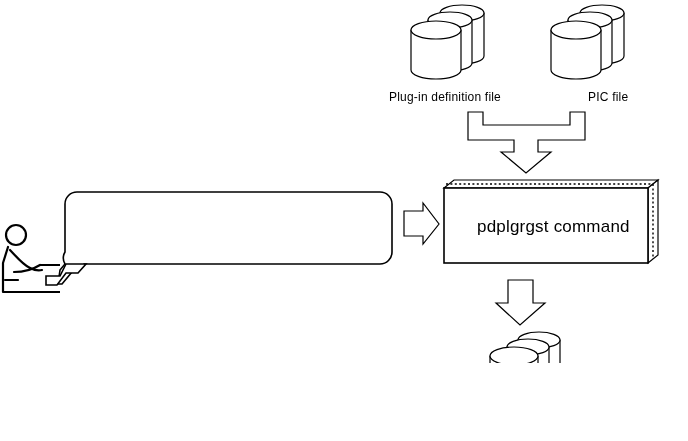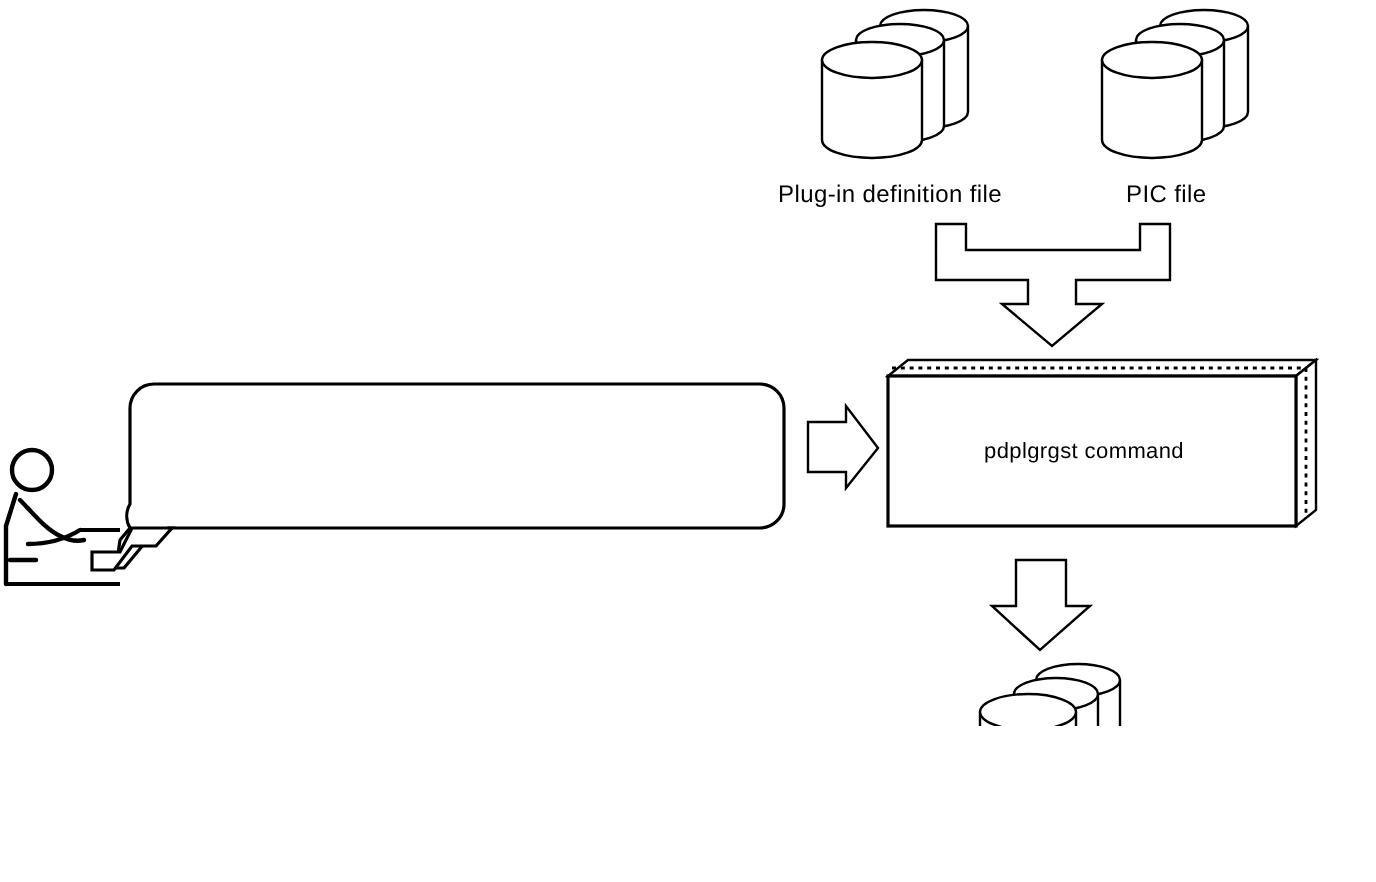--- a/index.html
+++ b/index.html
@@ -28,23 +28,23 @@
   .lbl {
     position: absolute;
     font-family: "Liberation Sans", sans-serif;
     font-size: 12px;
     color: #000000;
     white-space: nowrap;
     letter-spacing: 0.2px;
     line-height: 15px;
   }
   #label-plugin-def-file { left: 389px; top: 90px; }
-  #label-pic-file       { left: 563px; top: 90px; }
+  #label-pic-file       { left: 588px; top: 90px; }
   #label-bubble-text    { left: 88px;  top: 216px; font-size: 12.5px; }
-  #label-command        { left: 492px; top: 219px; font-size: 11px; }
+  #label-command        { left: 477px; top: 219px; font-size: 17px; }
   #label-plugin-related { left: 578px; top: 348px; white-space: normal; width: 104px; }
   #label-dd-rdarea      { left: 463px; top: 411px; }
 </style>
 </head>
 <body>
 
 <div id="diagram-root">
 
   <svg id="diagram-svg" viewBox="0 0 688 441" xmlns="http://www.w3.org/2000/svg">
 

